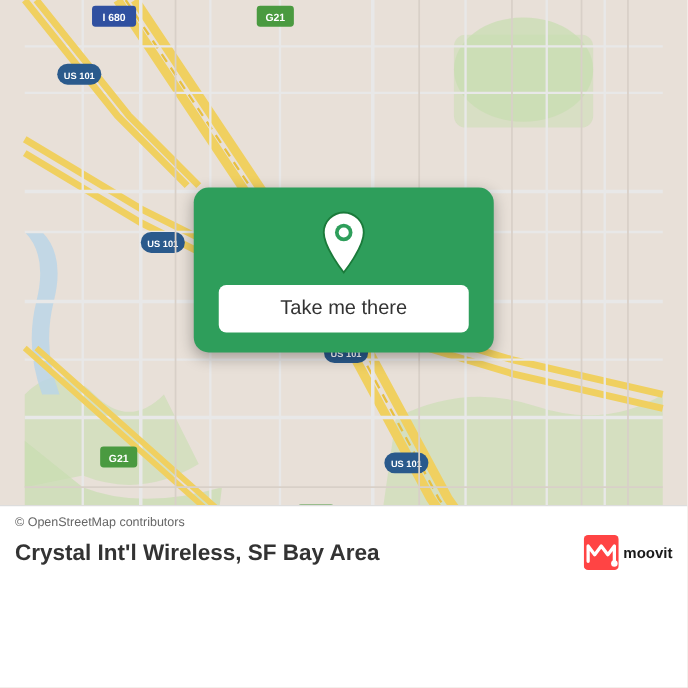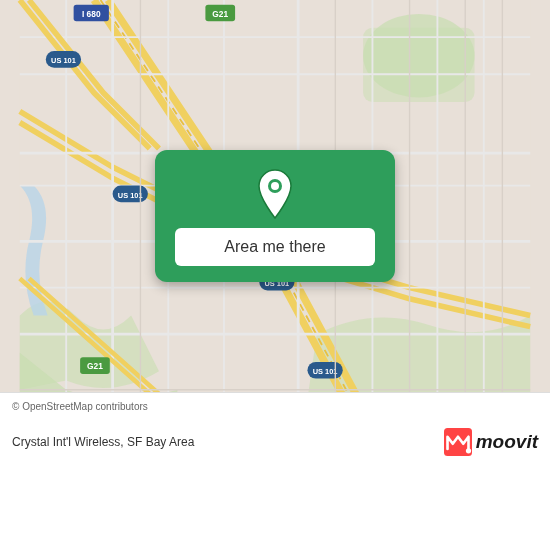--- a/index.html
+++ b/index.html
@@ -85,51 +85,50 @@
       padding: 8px 12px 8px 12px;
       display: flex;
       flex-direction: column;
       border-top: 1px solid #ddd;
       z-index: 10;
     }
 
     #attribution {
       font-size: 10px;
       color: #666;
-      margin-bottom: 16px;
+      margin-bottom: 4px;
     }
 
     #bottom-info {
       display: flex;
       align-items: center;
       justify-content: space-between;
     }
 
     #place-name {
-      font-size: 12px;
+      font-size: 18px;
       color: #333;
-      font-weight: 400;
+      font-weight: 700;
     }
 
     #moovit-logo {
       display: flex;
       align-items: center;
       gap: 4px;
     }
 
     #moovit-icon {
       width: 28px;
       height: 28px;
     }
 
     #moovit-text {
-      font-size: 19px;
+      font-size: 12px;
       font-weight: bold;
       color: #1a1a1a;
-      font-style: italic;
     }
   </style>
 </head>
 <body>
 
 <div id="map-container">
 
   <div id="map-bg"></div>
 
   <svg id="map-svg" viewBox="0 0 550 500" xmlns="http://www.w3.org/2000/svg">
@@ -213,21 +212,21 @@
   <div id="action-card">
 
     <div id="location-icon-wrapper">
       <svg width="44" height="52" viewBox="0 0 44 52" xmlns="http://www.w3.org/2000/svg">
         <path d="M22 2C13.16 2 6 9.16 6 18C6 30 22 50 22 50C22 50 38 30 38 18C38 9.16 30.84 2 22 2Z" fill="white" stroke="#1a7a3a" stroke-width="1.5"></path>
         <circle cx="22" cy="18" r="7" fill="#2e9e5b"></circle>
         <circle cx="22" cy="18" r="4" fill="white"></circle>
       </svg>
     </div>
 
-    <button id="take-me-there-btn">Area me there</button>
+    <button id="take-me-there-btn">Take me there</button>
   </div>
 
   <div id="bottom-bar">
     <div id="attribution">© OpenStreetMap contributors</div>
     <div id="bottom-info">
       <span id="place-name">Crystal Int'l Wireless, SF Bay Area</span>
       <div id="moovit-logo">
 
         <svg id="moovit-icon" width="32" height="32" viewBox="0 0 32 32">
           <rect width="32" height="32" rx="4" fill="#ff4444"></rect>

